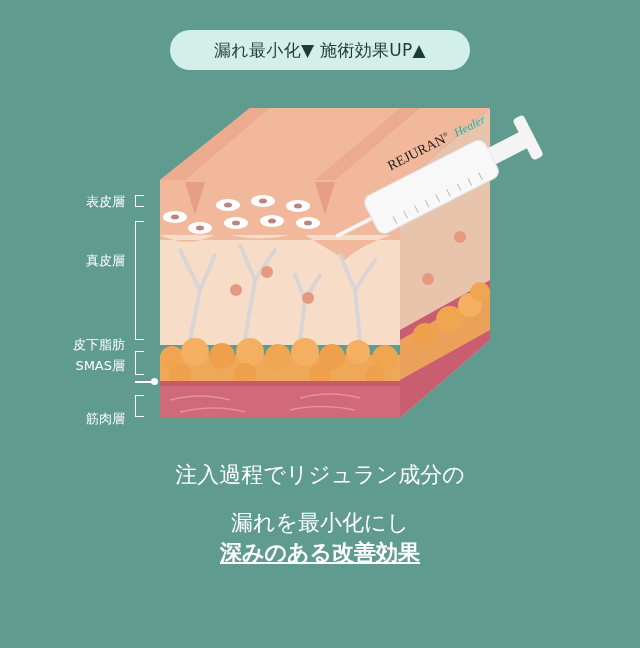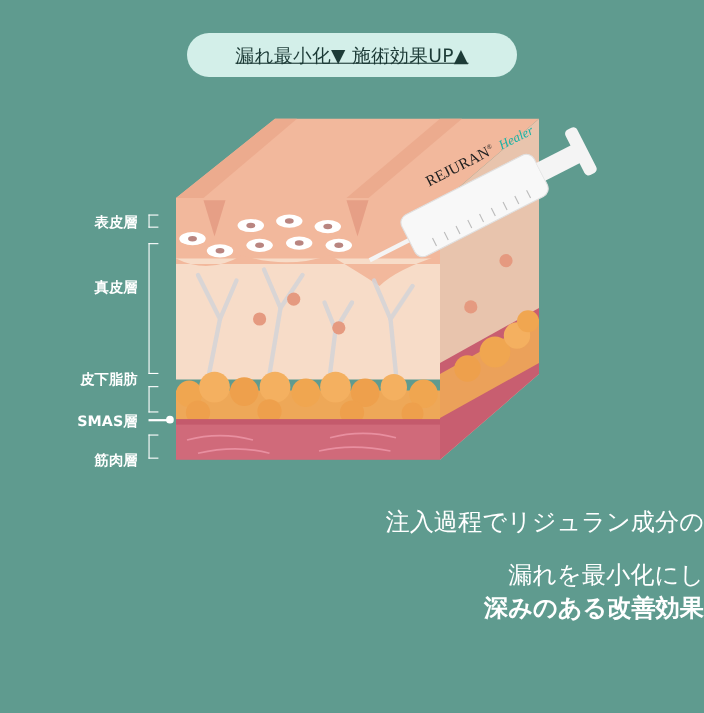--- a/index.html
+++ b/index.html
@@ -1,24 +1,24 @@
 <!DOCTYPE html>
 <html><head>
 <meta charset="utf-8">
 <style>
   html,body{margin:0;padding:0;}
   body{width:640px;height:648px;background:#5f9b8f;position:relative;overflow:hidden;font-family:"DejaVu Sans",sans-serif;}
-  .pill{position:absolute;left:170px;top:30px;width:300px;height:40px;border-radius:20px;background:#d3efe9;color:#1d3b37;font-size:17px;display:flex;align-items:center;justify-content:center;letter-spacing:0.3px;text-decoration:underline;}
+  .pill{position:absolute;left:170px;top:30px;width:300px;height:40px;border-radius:20px;background:#d3efe9;color:#1d3b37;font-size:17px;display:flex;align-items:center;justify-content:center;letter-spacing:0.3px;}
   .diagram{position:absolute;left:0;top:0;width:640px;height:440px;}
-  .label{position:absolute;color:#ffffff;font-size:13px;text-align:right;width:70px;left:55px;font-weight:bold;}
+  .label{position:absolute;color:#ffffff;font-size:13px;text-align:right;width:70px;left:55px;}
   .bracket{position:absolute;left:135px;border:1.5px solid #ffffff;border-right:none;width:8px;}
   .smas-line{position:absolute;left:135px;top:381px;width:20px;height:1.5px;background:#fff;}
   .smas-dot{position:absolute;left:151px;top:378px;width:7px;height:7px;border-radius:50%;background:#fff;}
-  .caption{position:absolute;left:0;width:640px;text-align:right;color:#ffffff;font-size:22px;}
-  .caption.bold{font-weight:bold;}
+  .caption{position:absolute;left:0;width:640px;text-align:center;color:#ffffff;font-size:22px;}
+  .caption.bold{font-weight:bold;text-decoration:underline;}
 </style>
 </head>
 <body>
 
 <div class="pill">
   <span>漏れ最小化▼ 施術効果UP▲</span>
 </div>
 
 <svg class="diagram" viewBox="0 0 640 440" xmlns="http://www.w3.org/2000/svg">
 
@@ -132,21 +132,21 @@
 
 <div class="label" style="top:193px;">表皮層</div>
 <div class="bracket" style="top:195px;height:10px;"></div>
 
 <div class="label" style="top:252px;">真皮層</div>
 <div class="bracket" style="top:221px;height:117px;"></div>
 
 <div class="label" style="top:336px;">皮下脂肪</div>
 <div class="bracket" style="top:351px;height:22px;"></div>
 
-<div class="label" style="top:374px;">SMAS層</div>
+<div class="label" style="top:357px;">SMAS層</div>
 <div class="smas-line"></div>
 <div class="smas-dot"></div>
 
 <div class="label" style="top:410px;">筋肉層</div>
 <div class="bracket" style="top:395px;height:20px;"></div>
 
 <div class="caption" style="top:460px;">注入過程でリジュラン成分の</div>
 <div class="caption" style="top:508px;">漏れを最小化にし</div>
 <div class="caption bold" style="top:538px;">深みのある改善効果</div>
 

